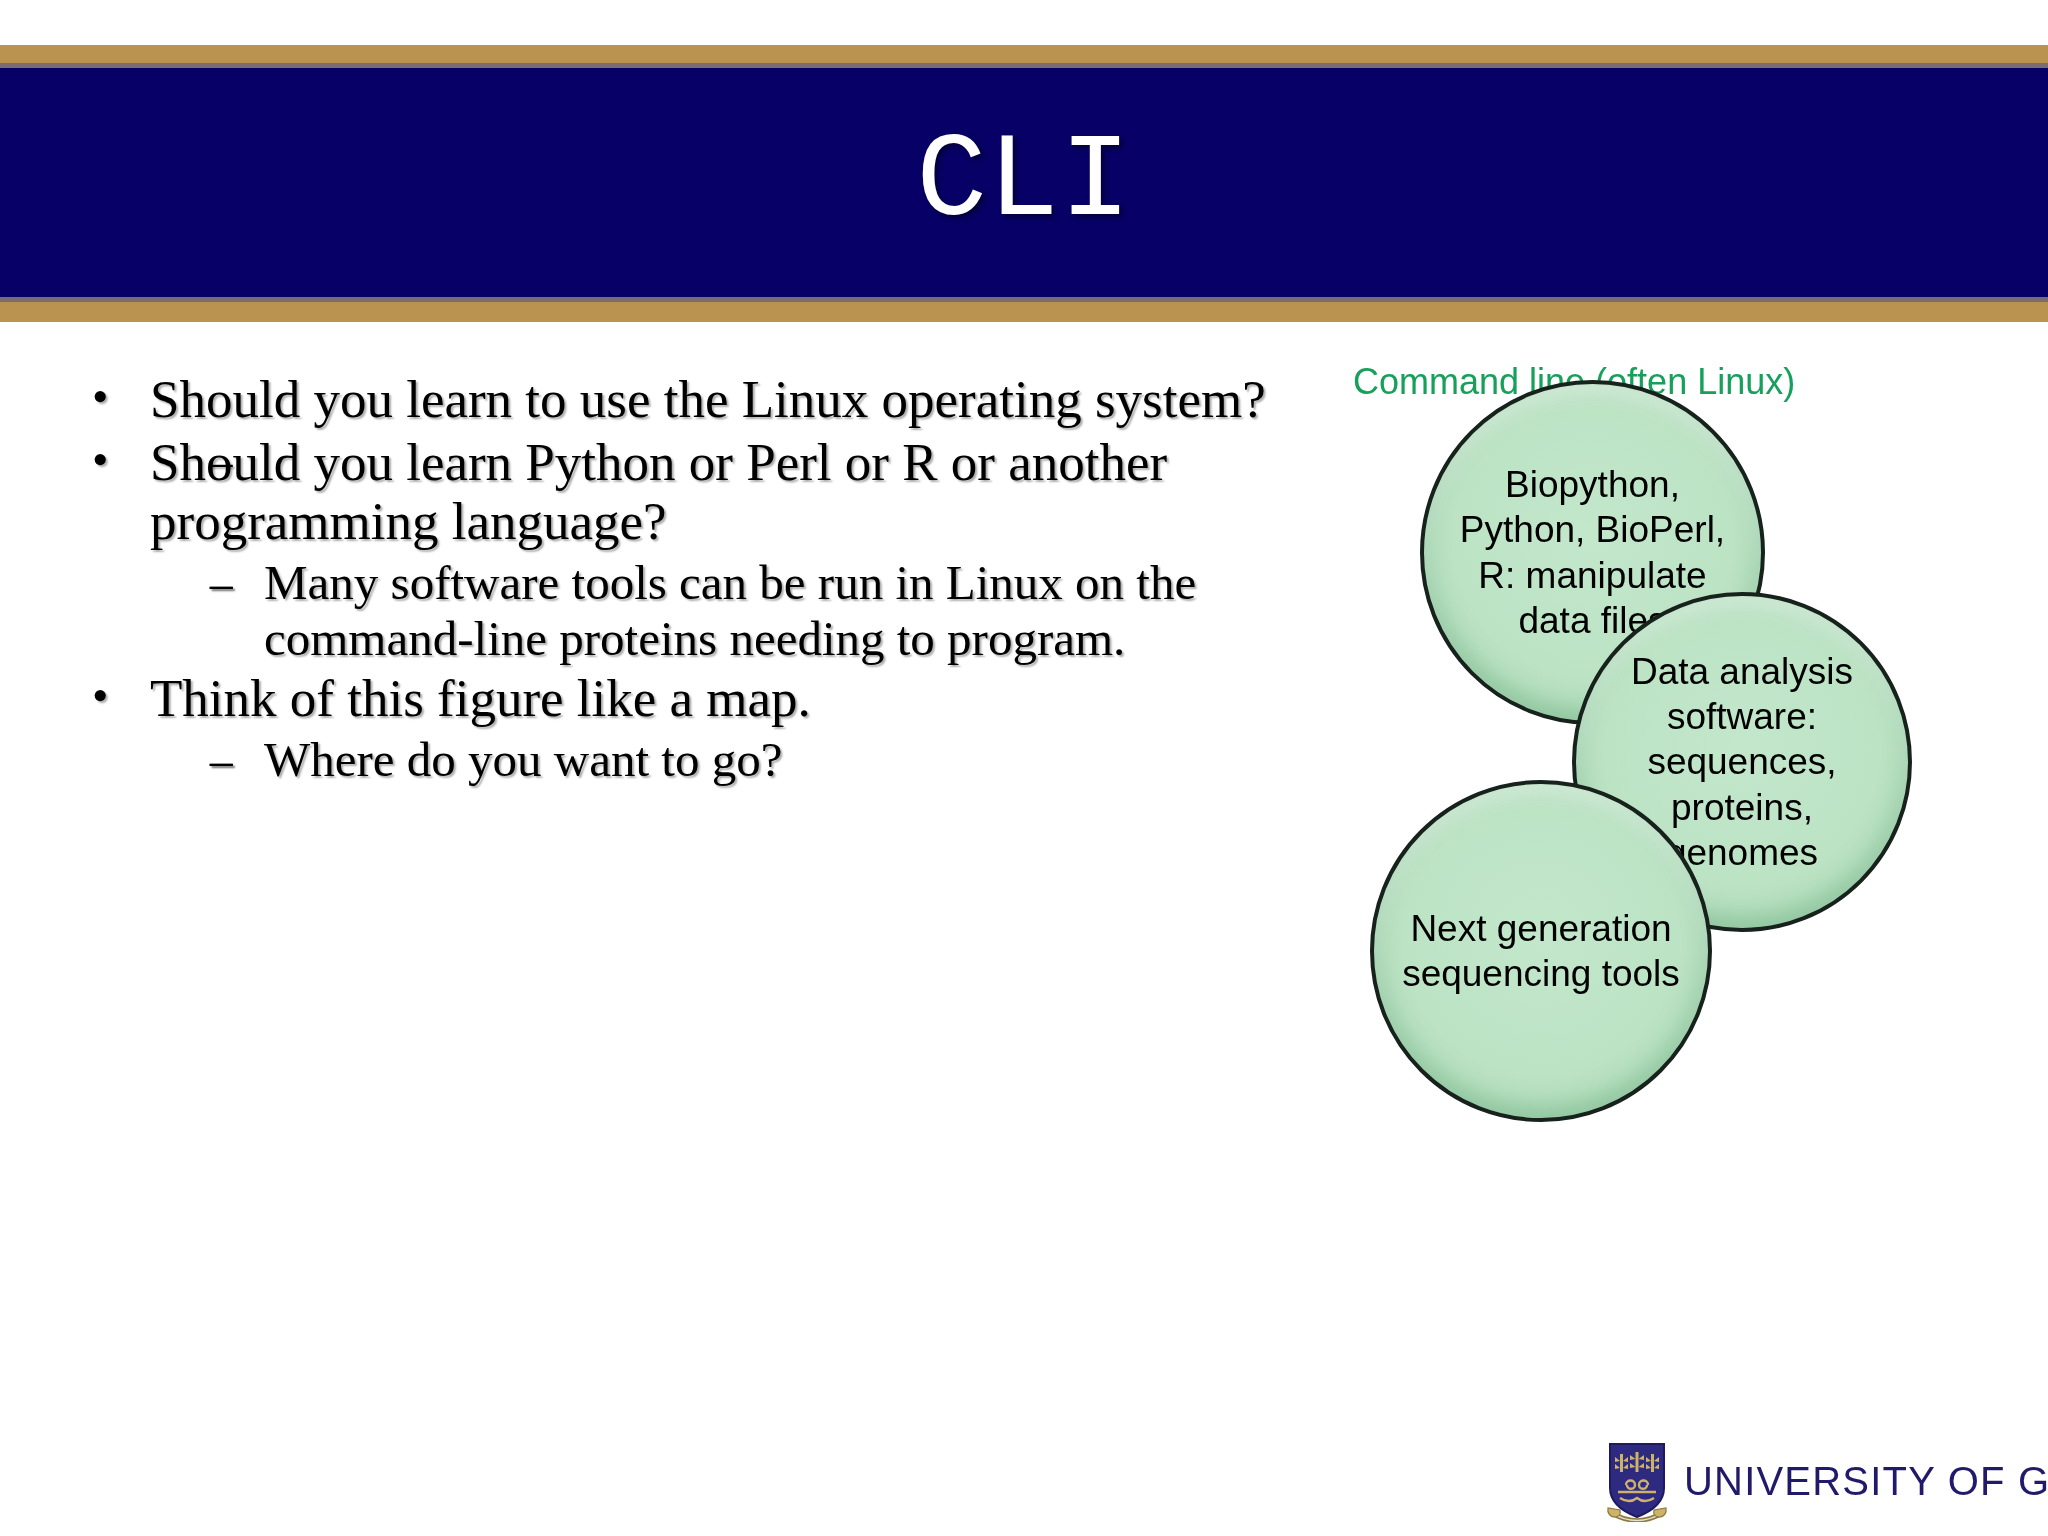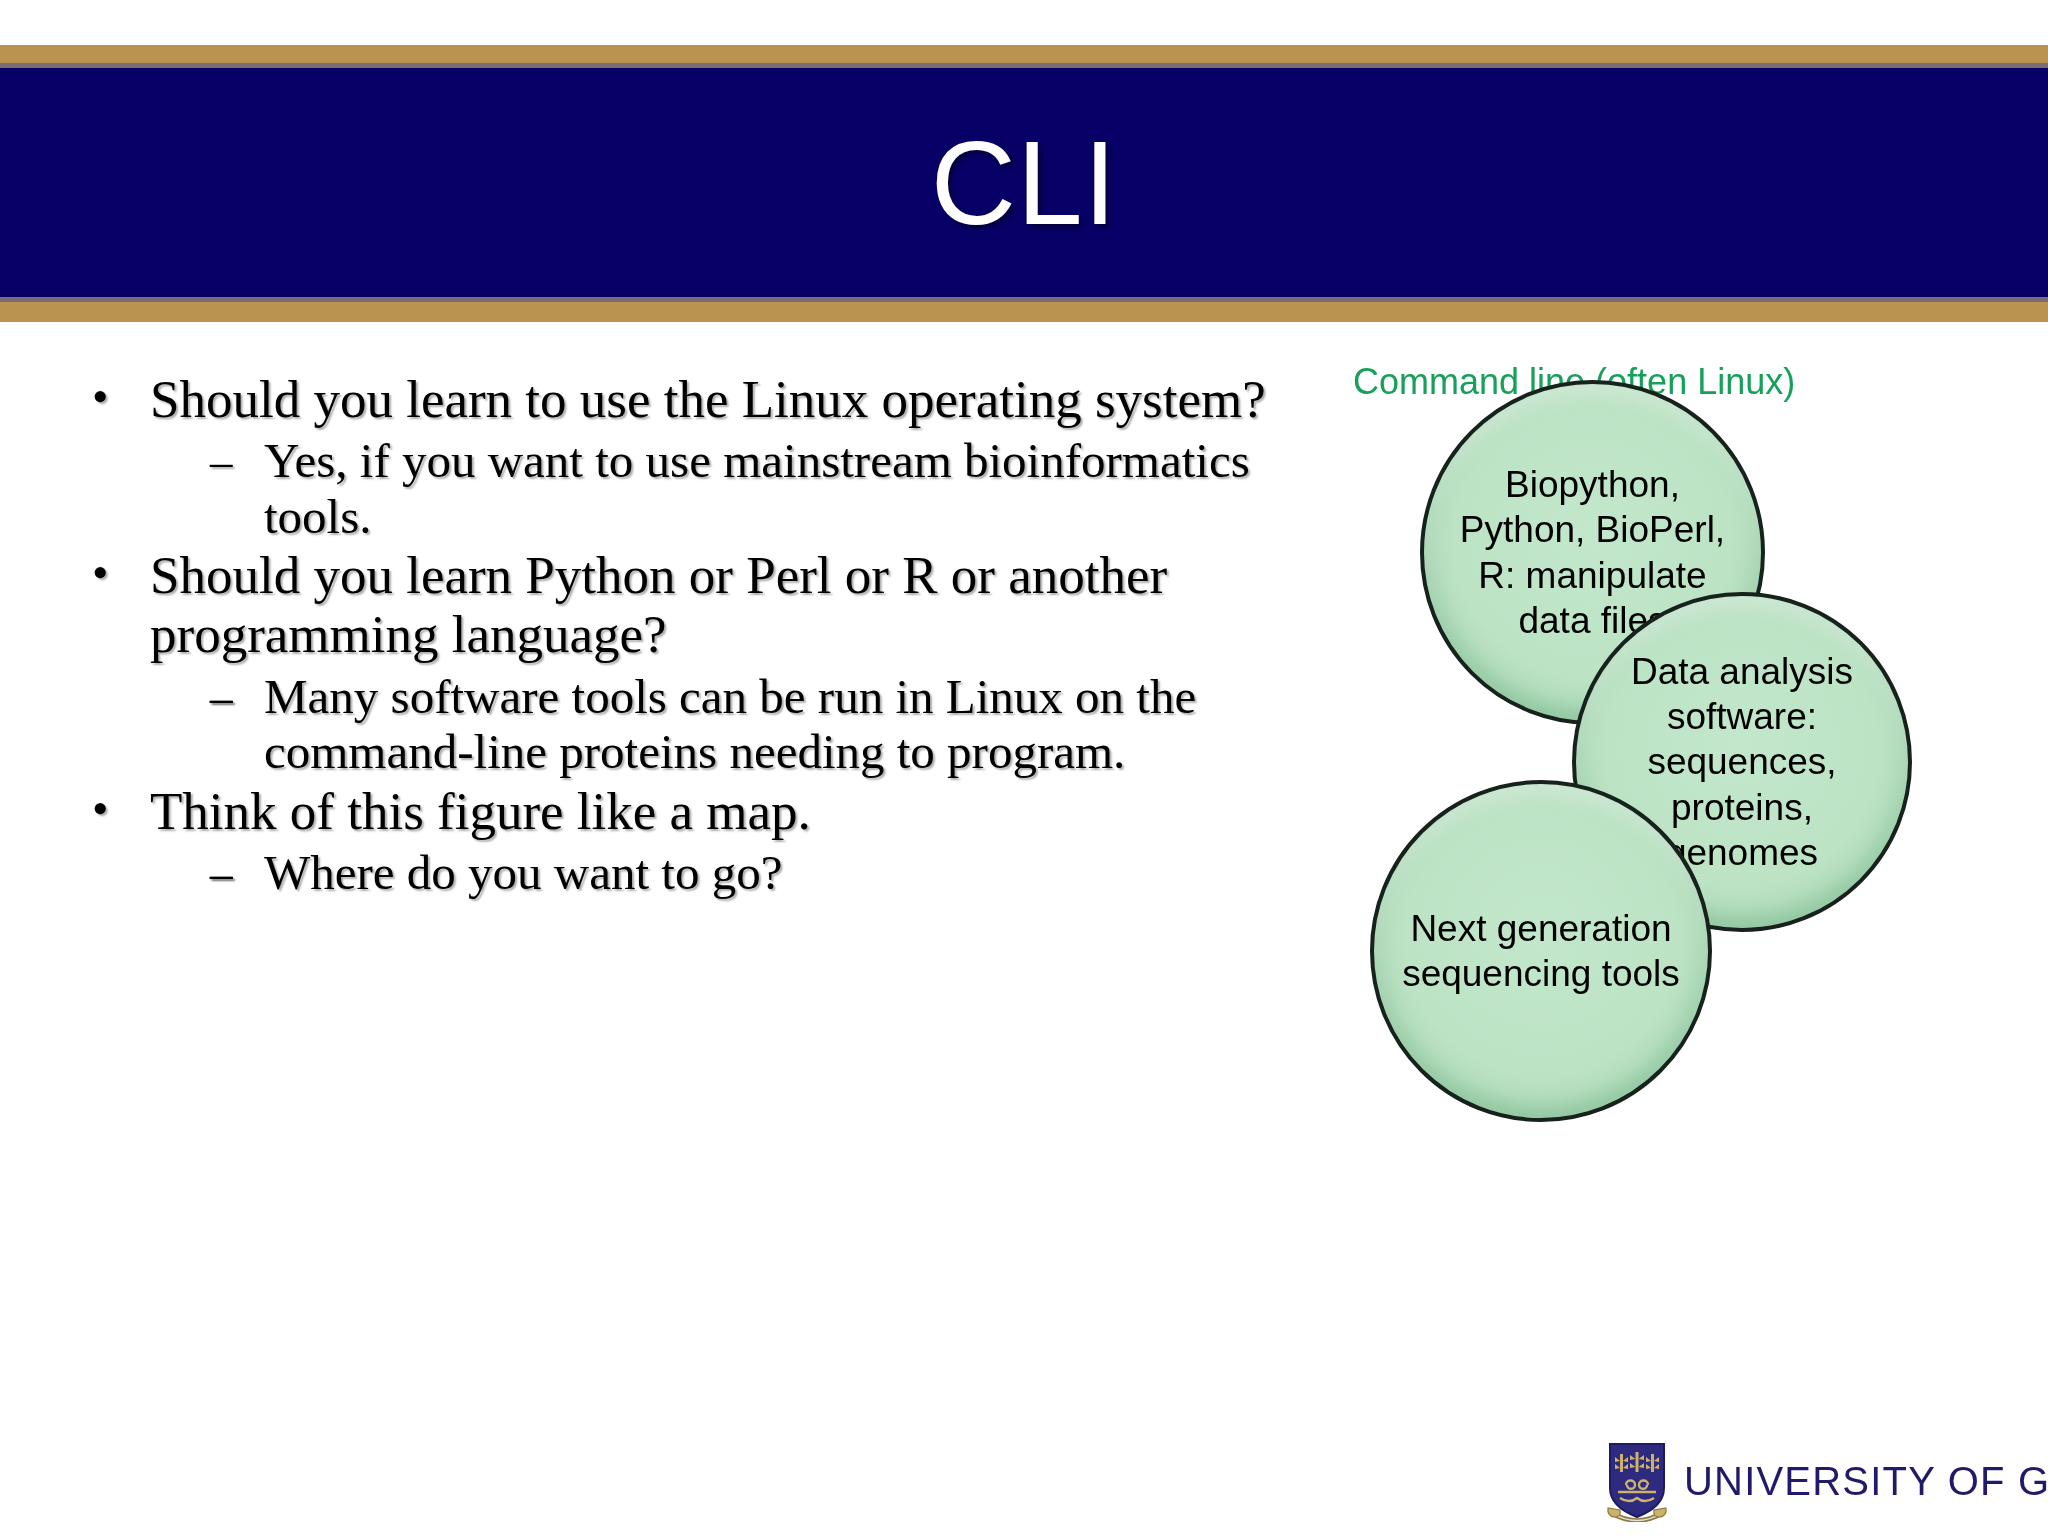--- a/index.html
+++ b/index.html
@@ -67,21 +67,21 @@
   .slide-title {
     position: absolute;
     left: 0;
     top: 68px;
     width: 2048px;
     height: 229px;
     display: flex;
     align-items: center;
     justify-content: center;
     color: #ffffff;
-    font-family: Liberation Sans, sans-serif;
+    font-family: Liberation Mono, monospace;
     font-size: 118px;
     line-height: 1;
     letter-spacing: 1px;
     font-weight: 400;
     text-shadow: 3px 3px 5px rgba(0,0,0,0.45);
   }
 
   
   .body-left {
     position: absolute;
@@ -227,21 +227,20 @@
   <div class="slide-title">CLI</div>
 </div>
 
 <div class="body-left" id="bullet-list">
     <div class="bullet-l1">
       <span class="marker">•</span>
       <span class="bullet-text">Should you learn to use the Linux operating system?</span>
     </div>
     <div class="bullet-l2">
       <span class="marker">–</span>
-      <span class="bullet-text">Yes, if you want to use mainstream bioinformatics tools.</span>
     </div>
     <div class="bullet-l1">
       <span class="marker">•</span>
       <span class="bullet-text">Should you learn Python or Perl or R or another programming language?</span>
     </div>
     <div class="bullet-l2">
       <span class="marker">–</span>
     </div>
     <div class="bullet-l2">
       <span class="marker">–</span>

